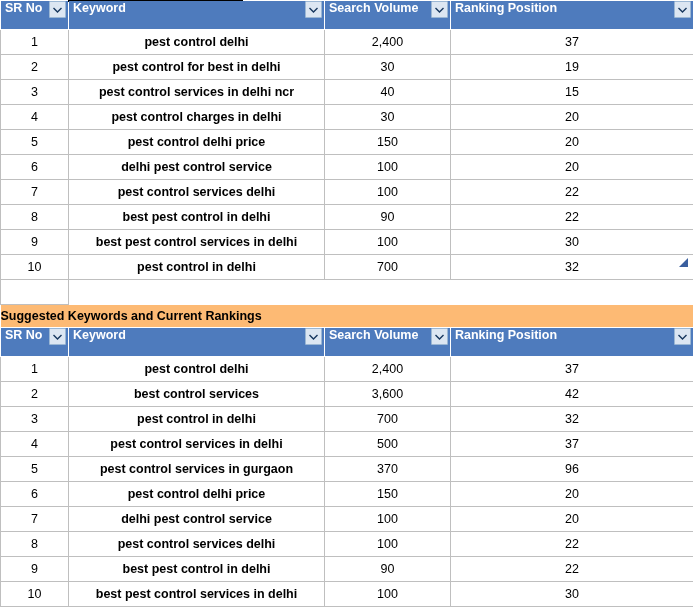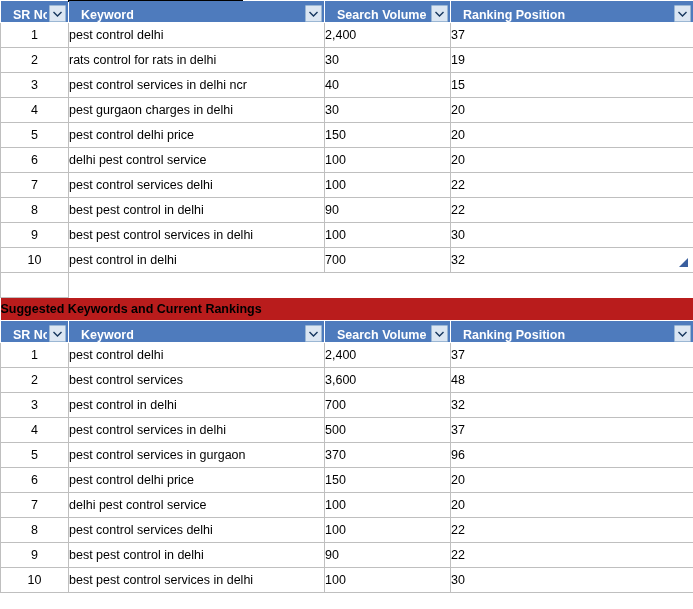--- a/index.html
+++ b/index.html
@@ -43,26 +43,25 @@
     font-size: 12.5px;
     text-align: left;
     border: 1px solid #ffffff;
     border-left-color: #ffffff;
     position: relative;
     white-space: nowrap;
     overflow: hidden;
   }
   .hdr-inner {
     display: flex;
-    align-items: flex-end;
+    align-items: flex-start;
     justify-content: space-between;
     padding: 0 2px 0 4px;
-    height: 21px;
+    height: 28px;
     box-sizing: border-box;
-    margin-left: 8px;
   }
   .hdr-label {
     overflow: hidden;
     text-overflow: clip;
     white-space: nowrap;
   }
   .filter-btn {
     width: 15px;
     height: 15px;
     background: #dce6f2;
@@ -79,39 +78,39 @@
   .data-row td {
     height: 24px;
     border: 1px solid #bfbfbf;
     font-size: 12.5px;
     color: #000000;
     background: #ffffff;
     overflow: hidden;
     white-space: nowrap;
   }
   td.sr    { text-align: center; }
-  td.kw    { text-align: left; padding-left: 5px; }
-  td.sv    { }
-  td.rank  { }
+  td.kw    { text-align: center; padding-left: 5px; font-weight: bold; }
+  td.sv    { text-align: center; }
+  td.rank  { text-align: center; }
 
   
   .spacer-row td {
     height: 24px;
     border: none;
     background: #ffffff;
   }
   .spacer-row td.bordered-blank {
     border: 1px solid #bfbfbf;
     background: #ffffff;
   }
 
   .section-title-row td {
     height: 22px;
     border: none;
-    background: #b91c1c;
+    background: #fdba74;
     font-weight: bold;
     font-size: 12.5px;
     padding-left: 4px;
     white-space: nowrap;
   }
 
   
   .topline {
     position: absolute;
     top: 0px;
@@ -191,33 +190,33 @@
       </tr>
 
       <tr class="data-row">
         <td class="sr">1</td>
         <td class="kw">pest control delhi</td>
         <td class="sv">2,400</td>
         <td class="rank">37</td>
       </tr>
       <tr class="data-row">
         <td class="sr">2</td>
-        <td class="kw">rats control for rats in delhi</td>
+        <td class="kw">pest control for best in delhi</td>
         <td class="sv">30</td>
         <td class="rank">19</td>
       </tr>
       <tr class="data-row">
         <td class="sr">3</td>
         <td class="kw">pest control services in delhi ncr</td>
         <td class="sv">40</td>
         <td class="rank">15</td>
       </tr>
       <tr class="data-row">
         <td class="sr">4</td>
-        <td class="kw">pest gurgaon charges in delhi</td>
+        <td class="kw">pest control charges in delhi</td>
         <td class="sv">30</td>
         <td class="rank">20</td>
       </tr>
       <tr class="data-row">
         <td class="sr">5</td>
         <td class="kw">pest control delhi price</td>
         <td class="sv">150</td>
         <td class="rank">20</td>
       </tr>
       <tr class="data-row">
@@ -311,21 +310,21 @@
       <tr class="data-row">
         <td class="sr">1</td>
         <td class="kw">pest control delhi</td>
         <td class="sv">2,400</td>
         <td class="rank">37</td>
       </tr>
       <tr class="data-row">
         <td class="sr">2</td>
         <td class="kw">best control services</td>
         <td class="sv">3,600</td>
-        <td class="rank">48</td>
+        <td class="rank">42</td>
       </tr>
       <tr class="data-row">
         <td class="sr">3</td>
         <td class="kw">pest control in delhi</td>
         <td class="sv">700</td>
         <td class="rank">32</td>
       </tr>
       <tr class="data-row">
         <td class="sr">4</td>
         <td class="kw">pest control services in delhi</td>

